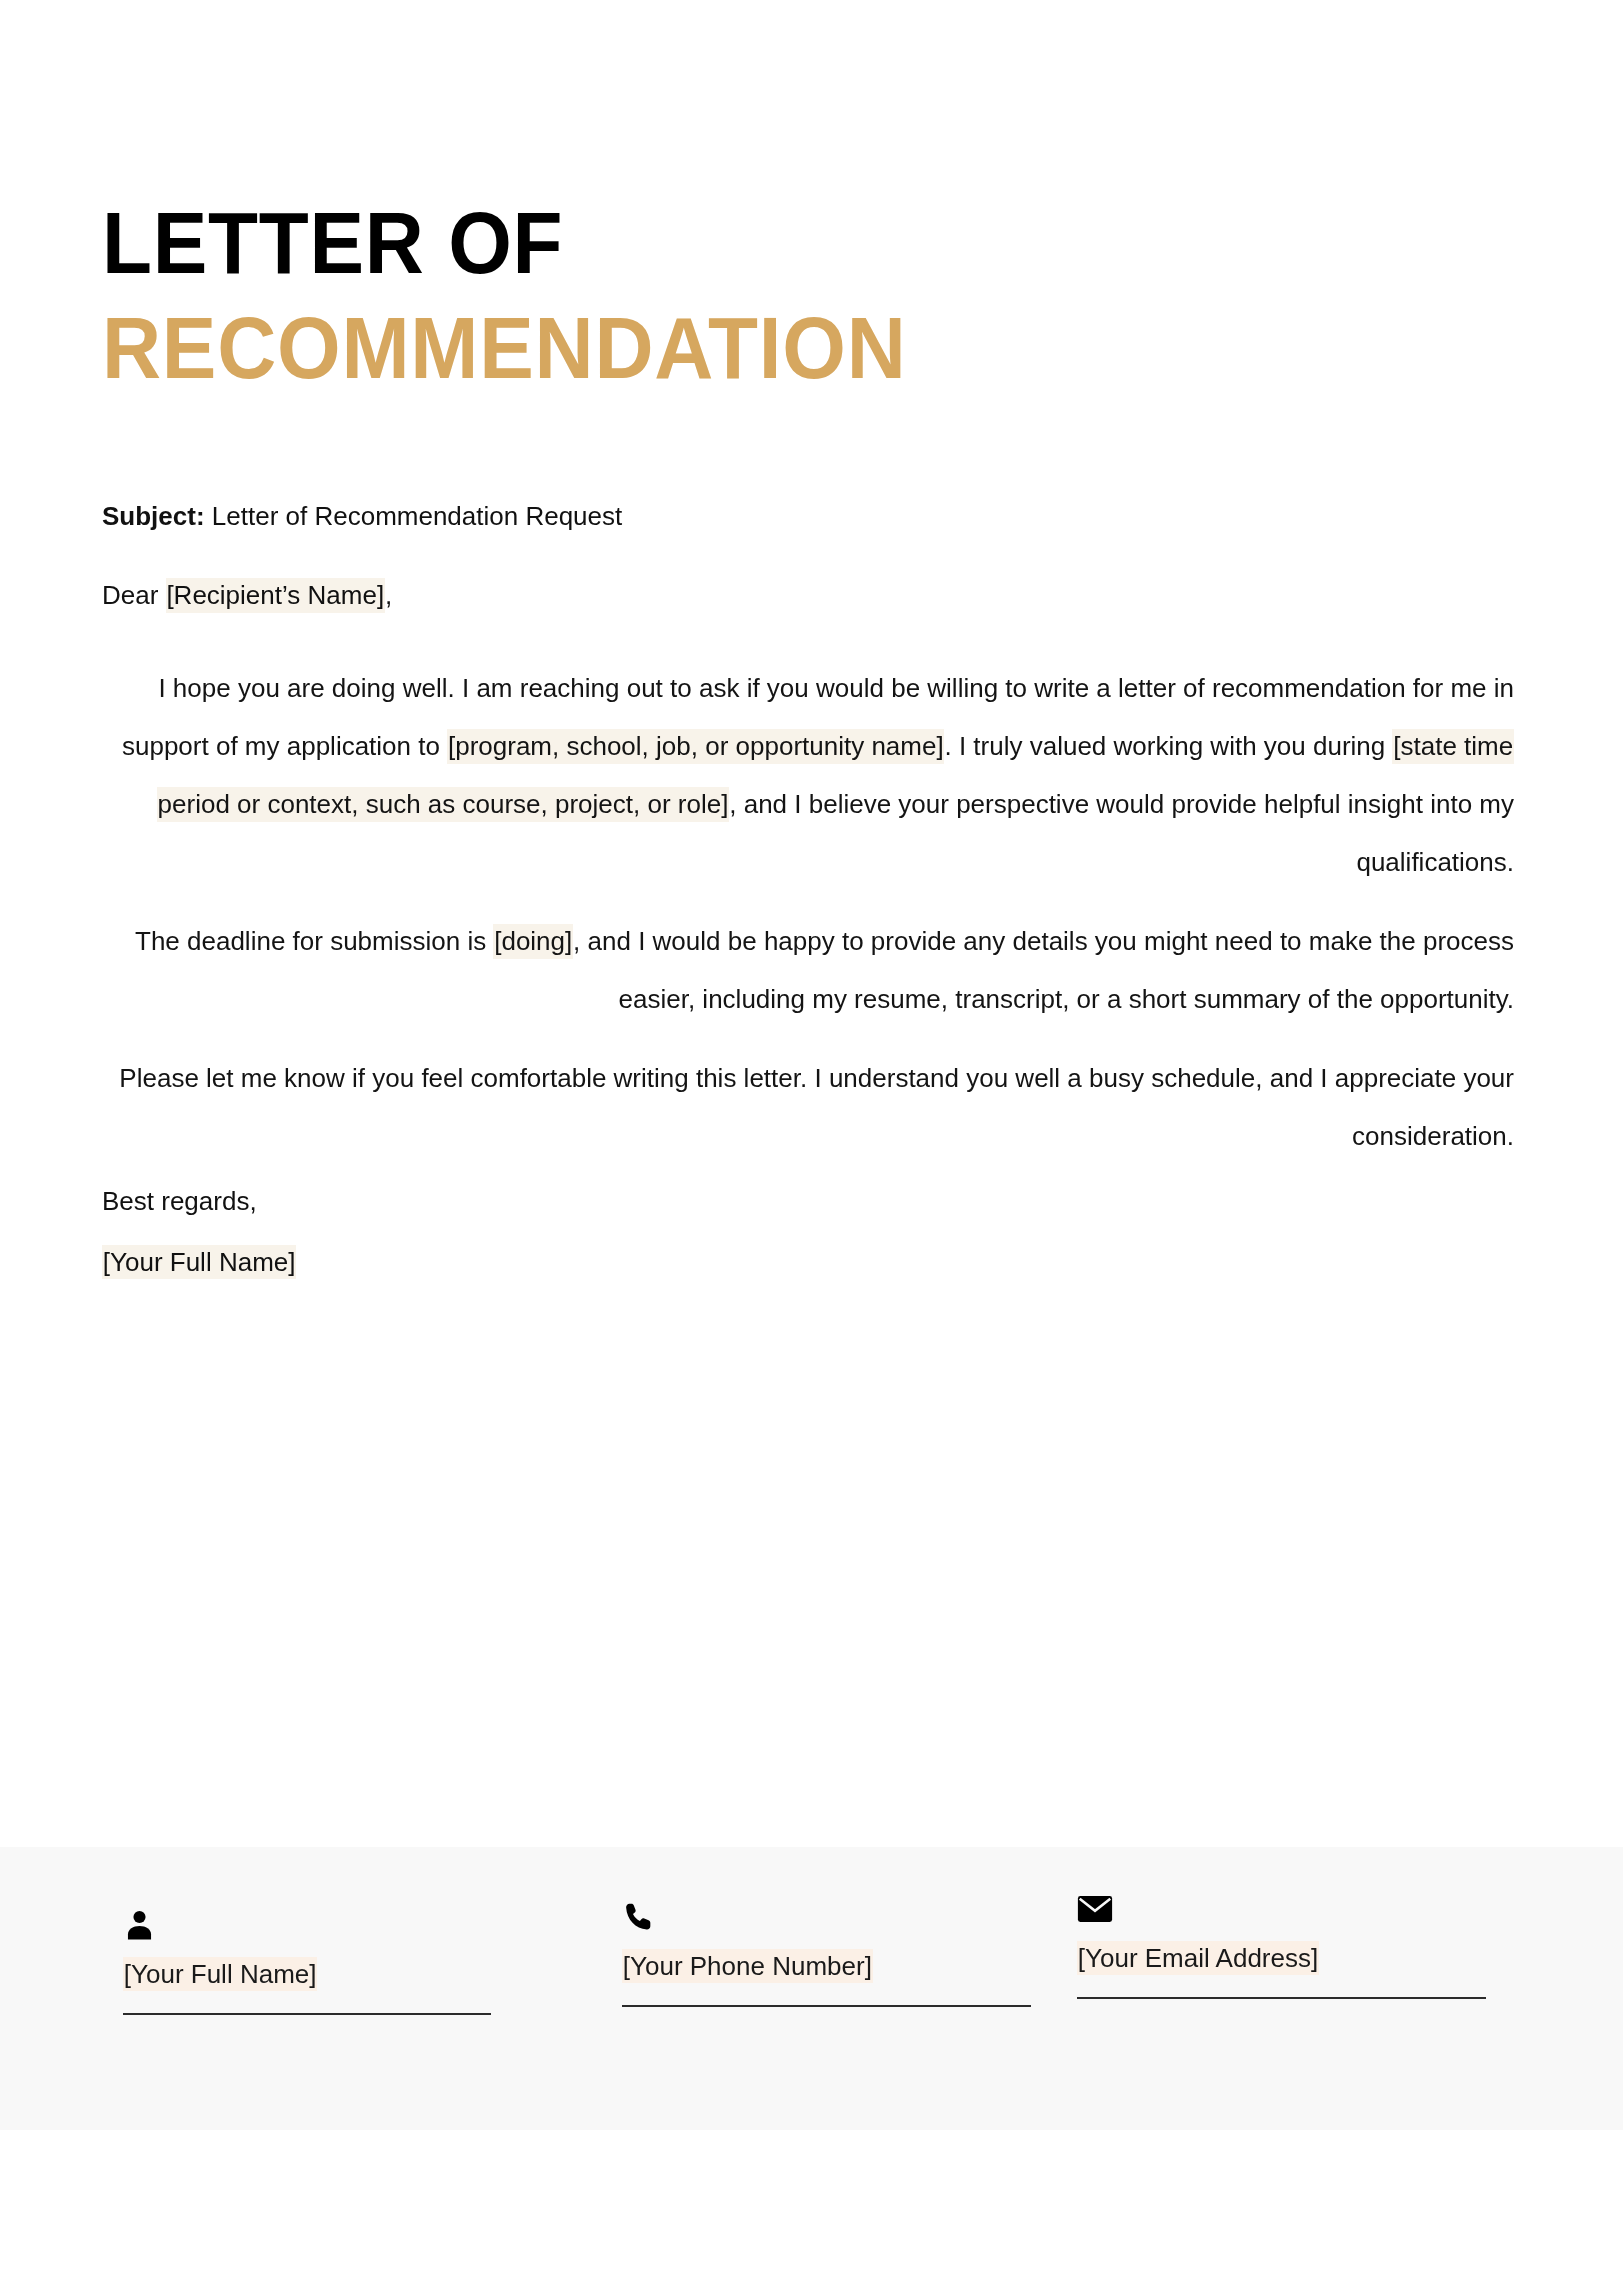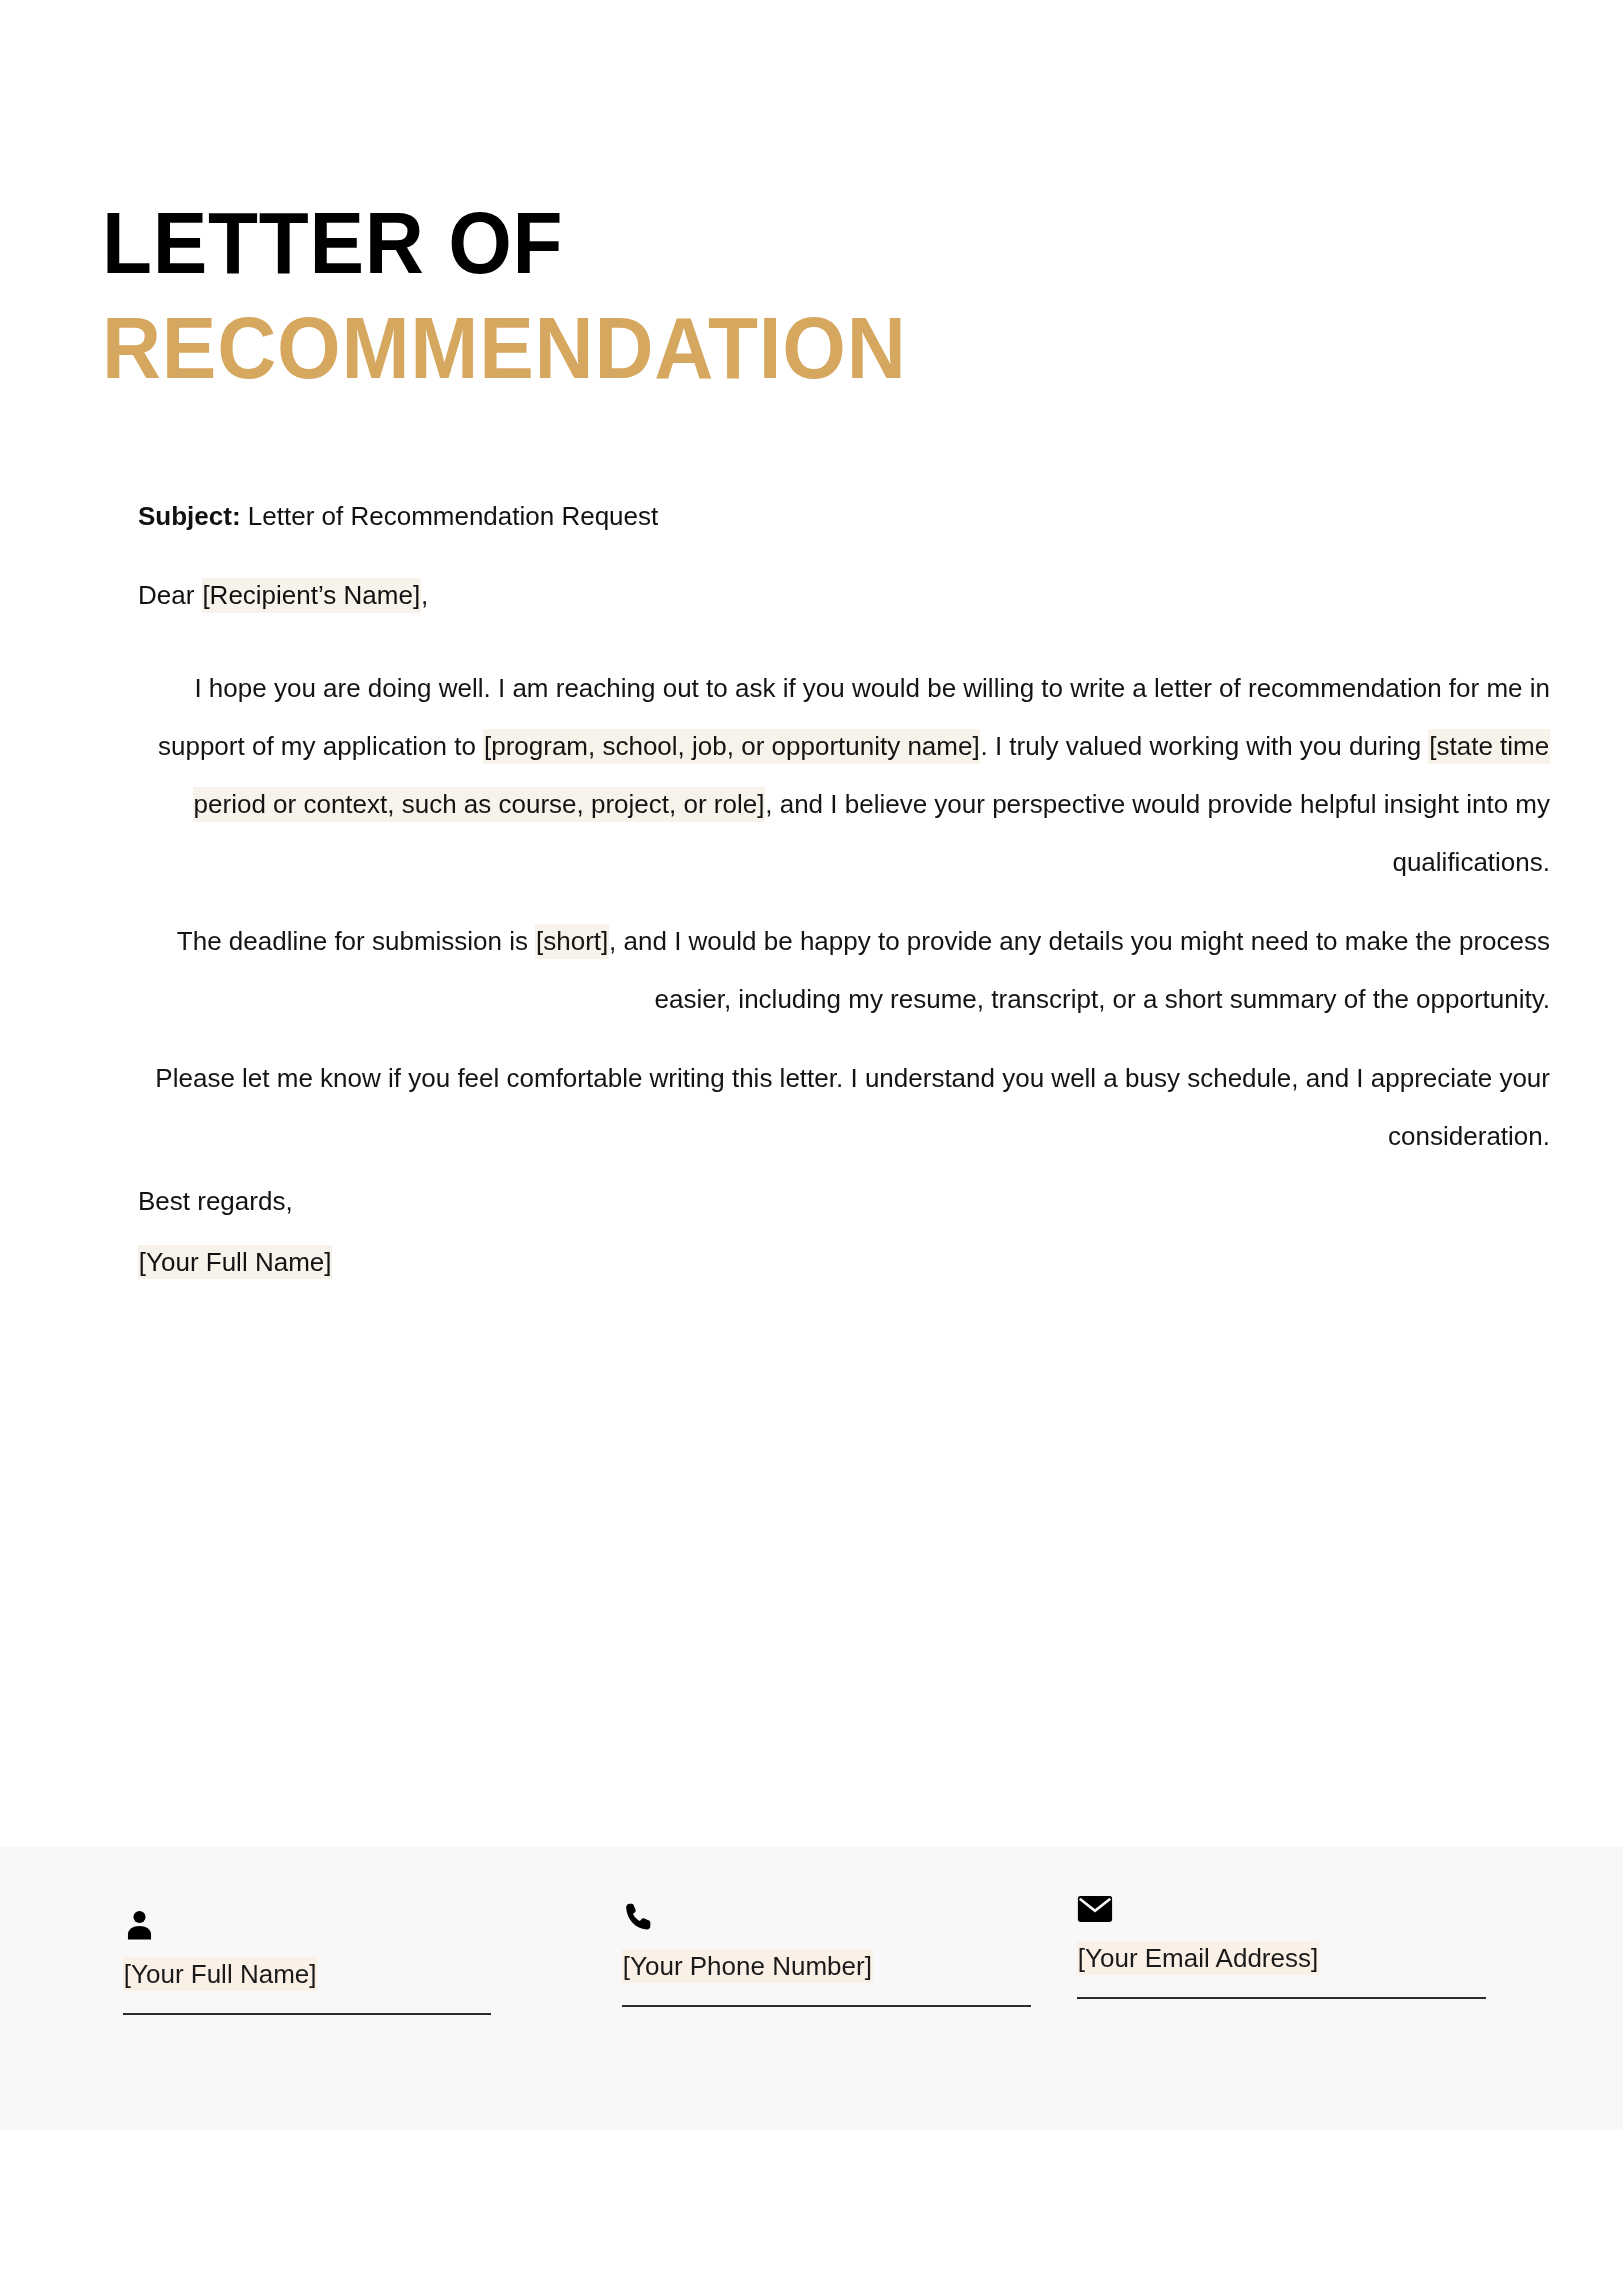--- a/index.html
+++ b/index.html
@@ -42,21 +42,20 @@
   .title-line-1 { color: #000000; }
   .title-line-2 { color: #d6a75f; }
 
   
   .body-block {
     position: absolute;
     left: 102px;
     top: 498px;
     width: 1412px;
     color: #111111;
-    margin-left: 36px;
   }
   .subject-line {
     font-size: 26px;
     line-height: 36px;
     margin: 0 0 43px 0;
     color: #111111;
   }
   .subject-label {
     font-weight: 700;
   }
@@ -158,21 +157,21 @@
 
     <p class="greeting">
       <span>Dear </span><span class="hl">[Recipient’s Name]</span><span>,</span>
     </p>
 
     <p class="para">
       <span>I hope you are doing well. I am reaching out to ask if you would be willing to write a letter of recommendation for me in support of my application to </span><span class="hl">[program, school, job, or opportunity name]</span><span>. I truly valued working with you during </span><span class="hl">[state time period or context, such as course, project, or role]</span><span>, and I believe your perspective would provide helpful insight into my qualifications.</span>
     </p>
 
     <p class="para">
-      <span>The deadline for submission is </span><span class="hl">[short]</span><span>, and I would be happy to provide any details you might need to make the process easier, including my resume, transcript, or a short summary of the opportunity.</span>
+      <span>The deadline for submission is </span><span class="hl">[doing]</span><span>, and I would be happy to provide any details you might need to make the process easier, including my resume, transcript, or a short summary of the opportunity.</span>
     </p>
 
     <p class="para tight">Please let me know if you feel comfortable writing this letter. I understand you well a busy schedule, and I appreciate your consideration.</p>
 
     <p class="closing">Best regards,</p>
 
     <p class="signature">
       <span class="hl">[Your Full Name]</span>
     </p>
 

